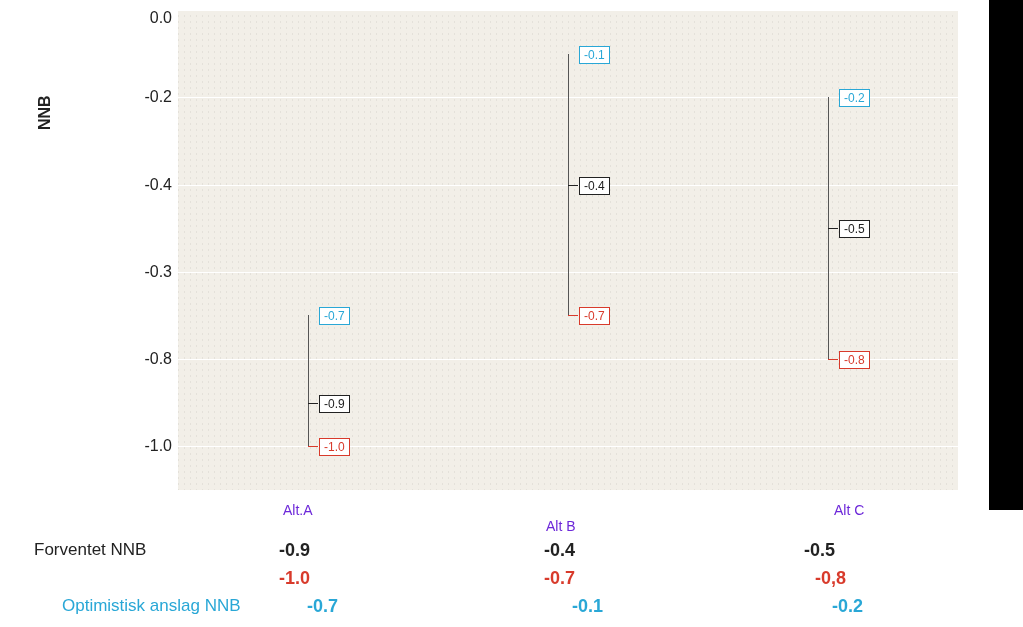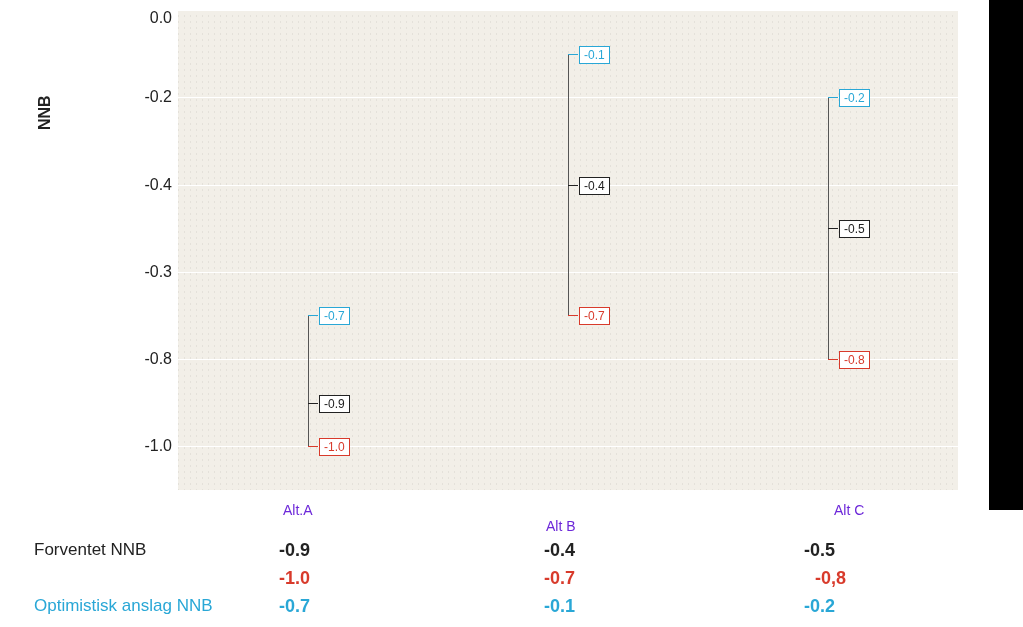--- a/index.html
+++ b/index.html
@@ -85,21 +85,21 @@
   .tlabel {
     position: absolute; left: 0; top: 0;
     font-size: 17px;
   }
   .tval {
     position: absolute; top: 0;
     font-size: 18px; font-weight: 700;
   }
   .for-c { color: #222; }
   .pes-c { color: #d83a2b; }
-  .opt-c { color: #29a7d6; }
+  .opt-c { color: #29a7d6; margin-left: 28px; }
   .leader {
     position: absolute;
     width: 10px; height: 1px;
     background: currentColor;
   }
 </style>
 </head>
 <body>
 
 <div class="right-black"></div>

